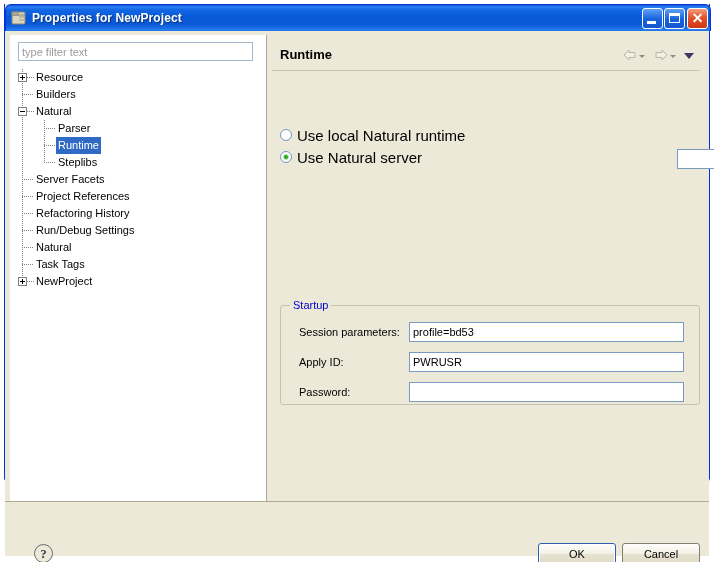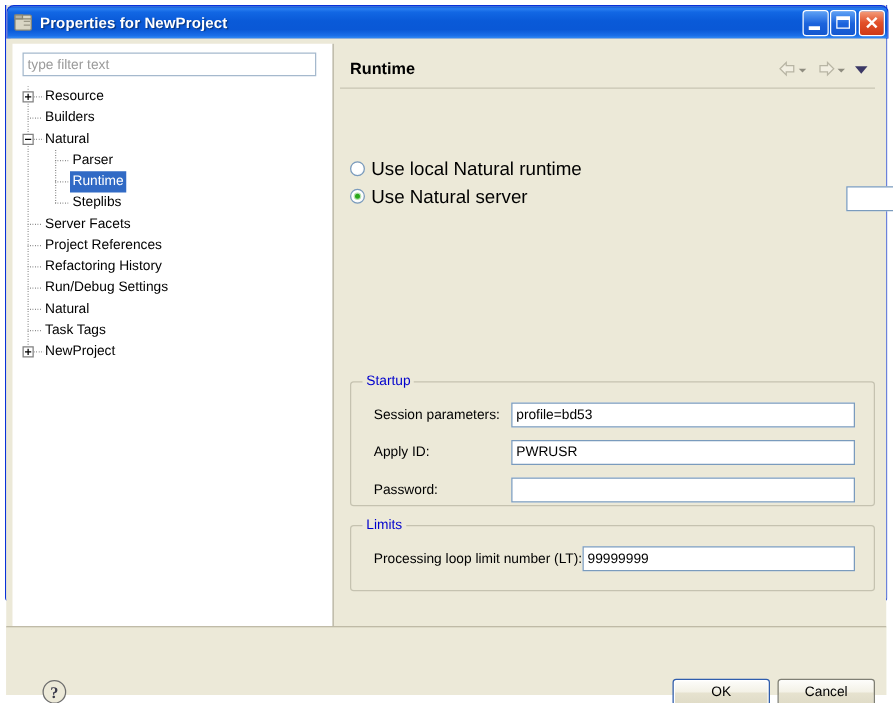--- a/index.html
+++ b/index.html
@@ -508,25 +508,20 @@
       <div class="group" style="left:12px; top:270px; width:420px; height:100px;">
         <span class="group-title">Startup</span>
         <span class="field-label" style="left:18px; top:16px;">Session parameters:</span>
         <input class="textfield" style="left: 128px; top: 16px; width: 275px;" value="profile=bd53">
         <span class="field-label" style="left:18px; top:46px;">Apply ID:</span>
         <input class="textfield" style="left: 128px; top: 46px; width: 275px;" value="PWRUSR">
         <span class="field-label" style="left:18px; top:76px;">Password:</span>
         <input class="textfield" style="left: 128px; top: 76px; width: 275px;" value="">
       </div>
 
-      <div class="group" style="left:12px; top:385px; width:420px; height:53px;">
-        <span class="group-title">Limits</span>
-        <span class="field-label" style="left:18px; top:16px;">Processing loop limit number (LT):</span>
-        <input class="textfield" style="left: 185px; top: 16px; width: 218px;" value="99999999">
-      </div>
 
       <div class="btn" style="left:353px; top:471px; width:78px;">Apply</div>
     </div>
 
     <div id="apply-sep"></div>
 
     <div id="footer"></div>
     <div id="help-icon">?</div>
     <div class="btn default" style="left:533px; top:512px; width:78px;">OK</div>
     <div class="btn" style="left:617px; top:512px; width:78px;">Cancel</div>

